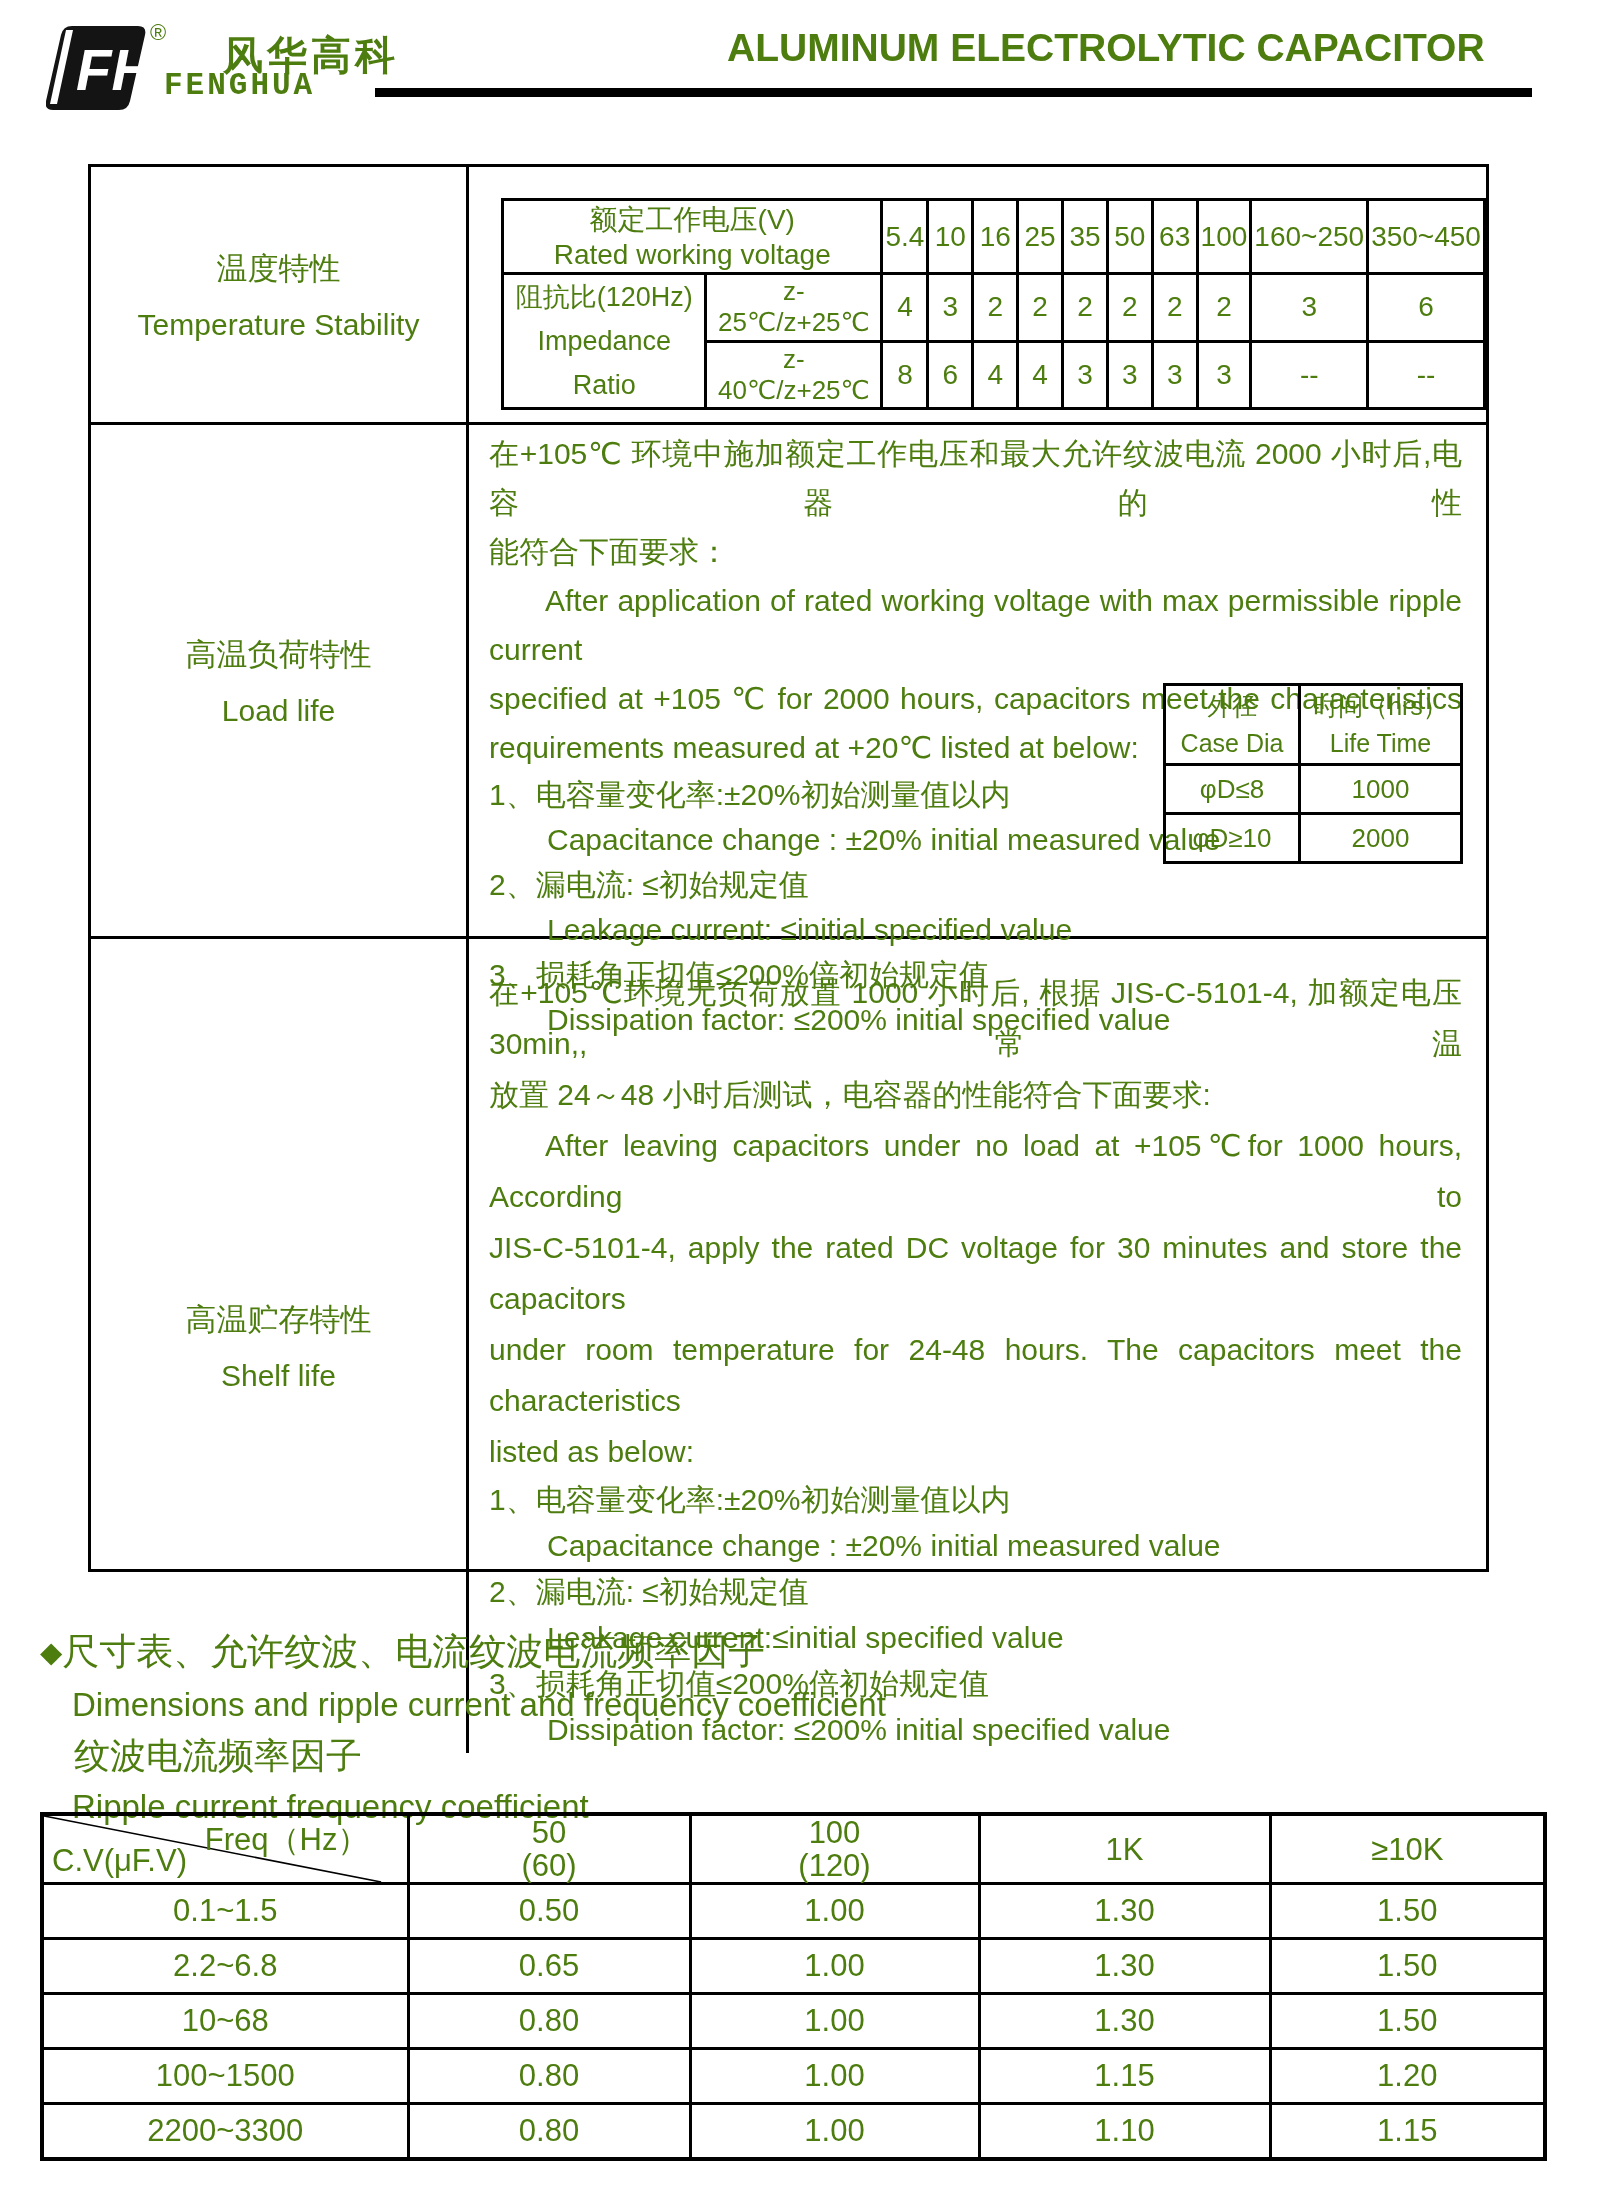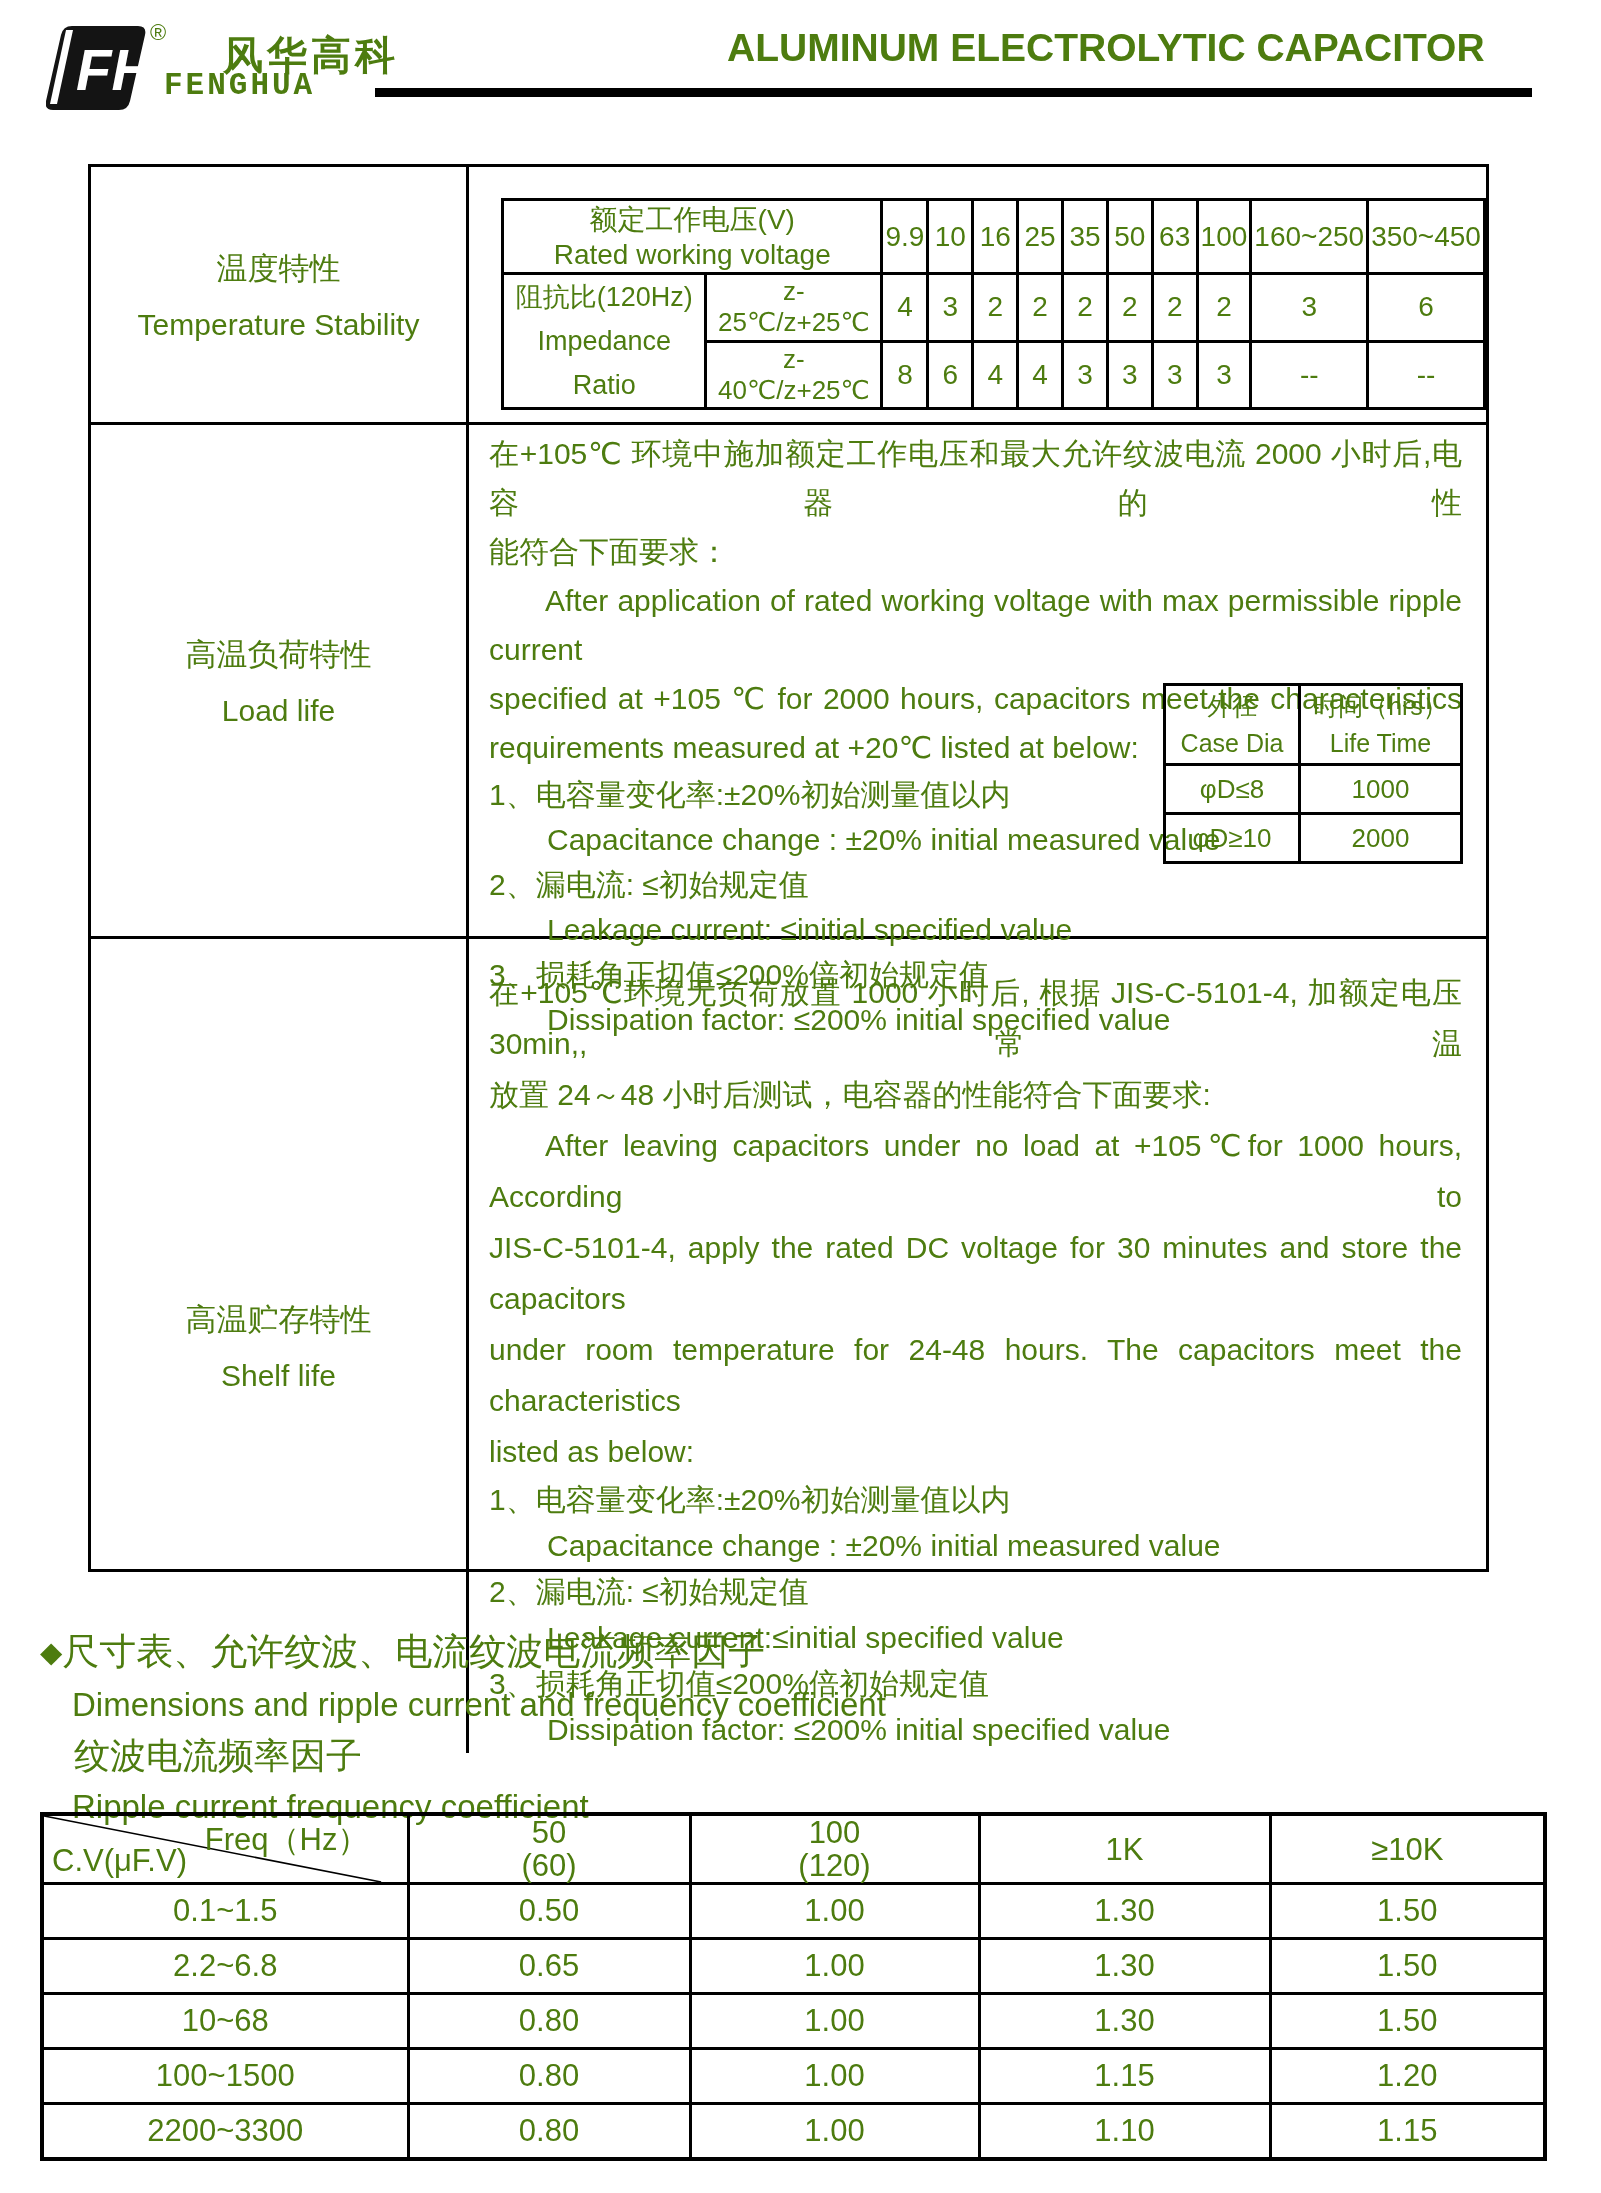--- a/index.html
+++ b/index.html
@@ -119,21 +119,21 @@
             <col style="width:46px">
           <col style="width:110px">
             <col style="width:103px">
         </colgroup>
         <tbody>
             <tr class="imp-r1">
           <td colspan="2" class="hdr">
             <div>额定工作电压(V)</div>
             <div>Rated working voltage</div>
           </td>
-          <td class="v">9.9</td>
+          <td class="v">5.4</td>
           <td class="v">10</td>
           <td class="v">16</td>
           <td class="v">25</td>
           <td class="v">35</td>
           <td class="v">50</td>
           <td class="v">63</td>
           <td class="v">100</td>
           <td class="v">160~250</td>
           <td class="v">350~450</td>
         </tr>

